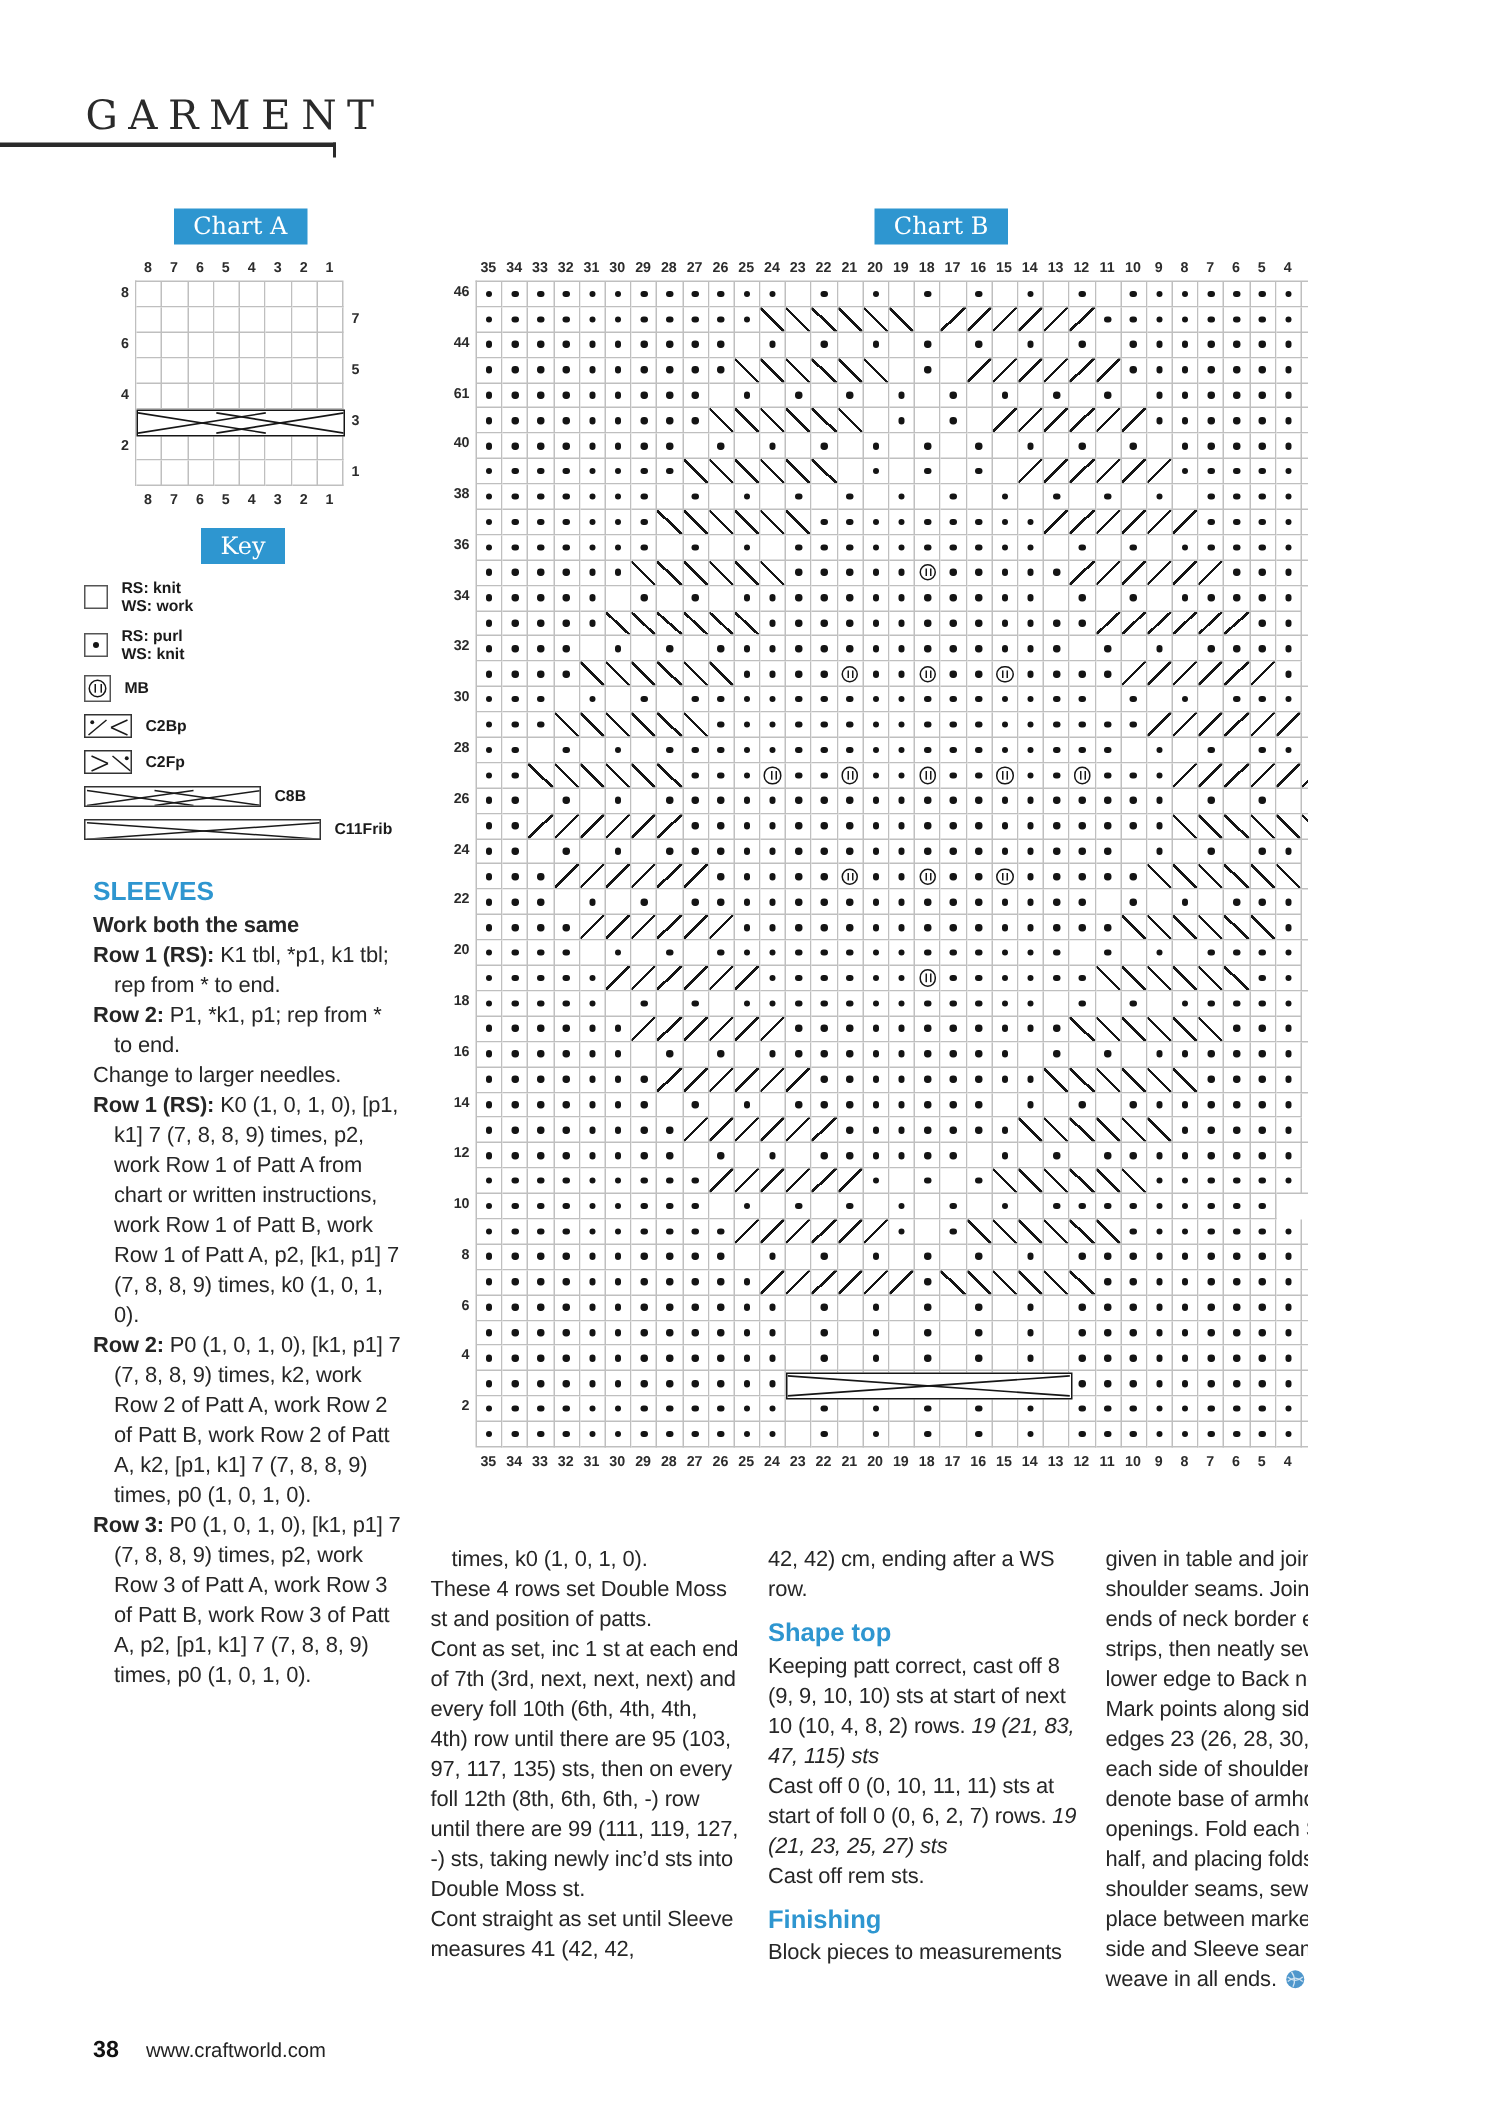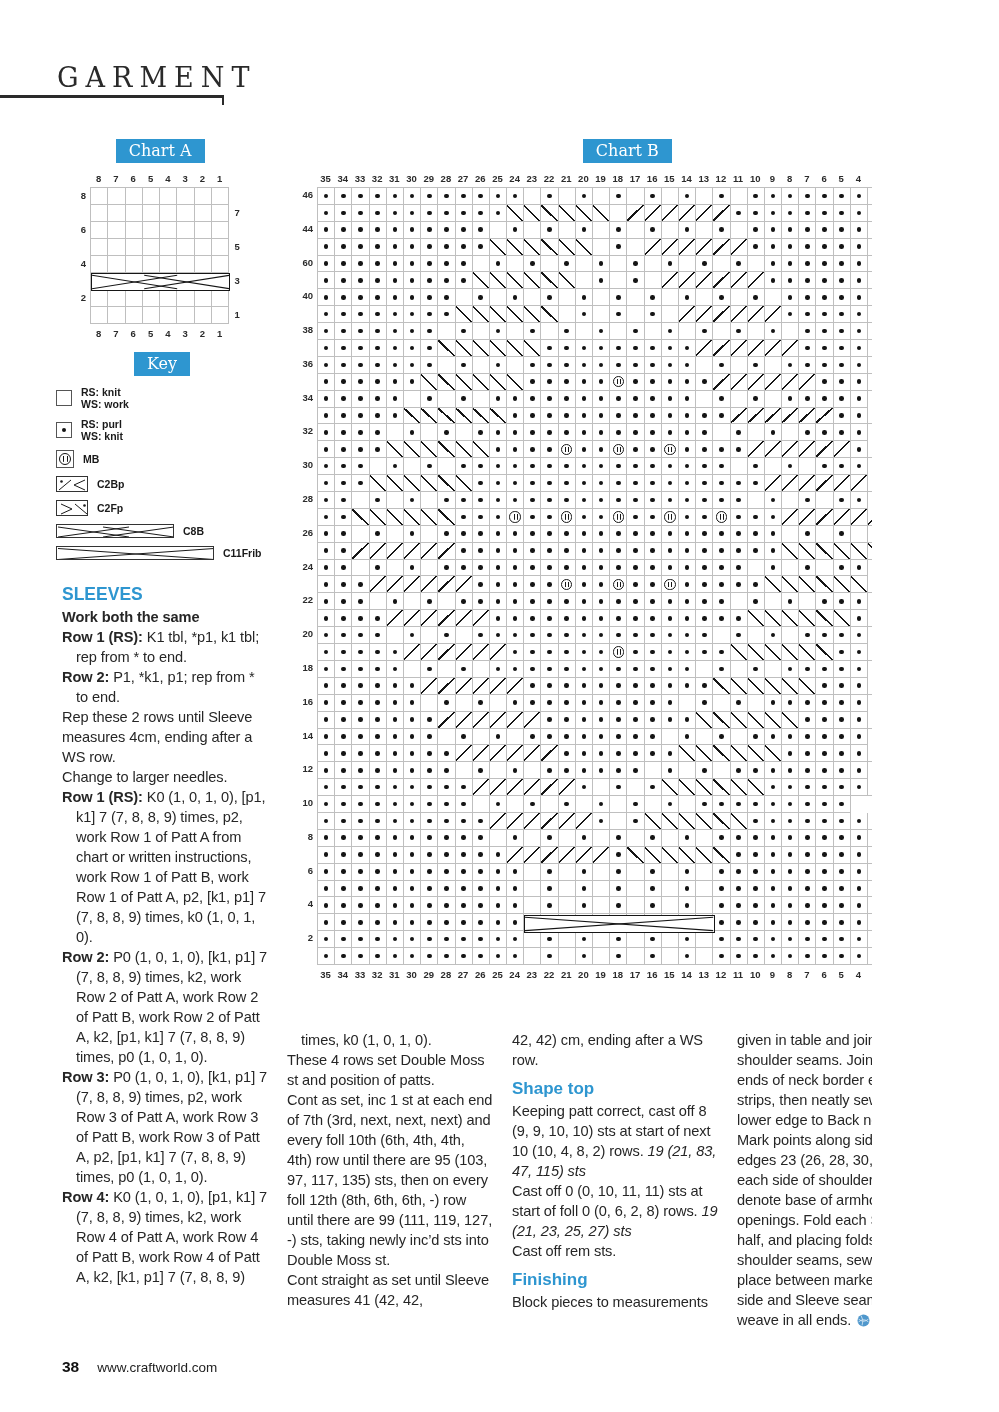--- a/index.html
+++ b/index.html
@@ -250,21 +250,21 @@
         <span class="cnum" style="width: 17.2px;">3</span>
         <span class="cnum" style="width: 17.2px;">2</span>
         <span class="cnum" style="width: 17.2px;">1</span>
       </div>
       <div class="chart-mid">
         <div class="numcol l">
           <div style="height: 16.9px; line-height: 16.9px;">46</div>
           <div style="height: 16.9px; line-height: 16.9px;"></div>
           <div style="height: 16.9px; line-height: 16.9px;">44</div>
           <div style="height: 16.9px; line-height: 16.9px;"></div>
-          <div style="height: 16.9px; line-height: 16.9px;">60</div>
+          <div style="height: 16.9px; line-height: 16.9px;">61</div>
           <div style="height: 16.9px; line-height: 16.9px;"></div>
           <div style="height: 16.9px; line-height: 16.9px;">40</div>
           <div style="height: 16.9px; line-height: 16.9px;"></div>
           <div style="height: 16.9px; line-height: 16.9px;">38</div>
           <div style="height: 16.9px; line-height: 16.9px;"></div>
           <div style="height: 16.9px; line-height: 16.9px;">36</div>
           <div style="height: 16.9px; line-height: 16.9px;"></div>
           <div style="height: 16.9px; line-height: 16.9px;">34</div>
           <div style="height: 16.9px; line-height: 16.9px;"></div>
           <div style="height: 16.9px; line-height: 16.9px;">32</div>
@@ -2136,38 +2136,36 @@
           </div>
         </div>
       </div>
   </div>
 
   <div id="col1" class="tcol" style="left:62px;top:584px;">
       <div class="para h1"><span>SLEEVES</span></div>
       <div class="para bold"><span>Work both the same</span></div>
       <div class="para hang"><span class="b">Row 1 (RS): </span><span>K1 tbl, *p1, k1 tbl; rep from * to end.</span></div>
       <div class="para hang"><span class="b">Row 2: </span><span>P1, *k1, p1; rep from * to end.</span></div>
-      <div class="para "><span>Rep these 2 rows until Sleeve measures 4cm, ending after a WS row.</span></div>
       <div class="para "><span>Change to larger needles.</span></div>
       <div class="para hang"><span class="b">Row 1 (RS): </span><span>K0 (1, 0, 1, 0), [p1, k1] 7 (7, 8, 8, 9) times, p2, work Row 1 of Patt A from chart or written instructions, work Row 1 of Patt B, work Row 1 of Patt A, p2, [k1, p1] 7 (7, 8, 8, 9) times, k0 (1, 0, 1, 0).</span></div>
       <div class="para hang"><span class="b">Row 2: </span><span>P0 (1, 0, 1, 0), [k1, p1] 7 (7, 8, 8, 9) times, k2, work Row 2 of Patt A, work Row 2 of Patt B, work Row 2 of Patt A, k2, [p1, k1] 7 (7, 8, 8, 9) times, p0 (1, 0, 1, 0).</span></div>
       <div class="para hang"><span class="b">Row 3: </span><span>P0 (1, 0, 1, 0), [k1, p1] 7 (7, 8, 8, 9) times, p2, work Row 3 of Patt A, work Row 3 of Patt B, work Row 3 of Patt A, p2, [p1, k1] 7 (7, 8, 8, 9) times, p0 (1, 0, 1, 0).</span></div>
-      <div class="para hang"><span class="b">Row 4: </span><span>K0 (1, 0, 1, 0), [p1, k1] 7 (7, 8, 8, 9) times, k2, work Row 4 of Patt A, work Row 4 of Patt B, work Row 4 of Patt A, k2, [k1, p1] 7 (7, 8, 8, 9)</span></div>
     </div>
   <div id="col2" class="tcol" style="left:287px;top:1030px;">
       <div class="para cont"><span>times, k0 (1, 0, 1, 0).</span></div>
       <div class="para "><span>These 4 rows set Double Moss st and position of patts.</span></div>
       <div class="para "><span>Cont as set, inc 1 st at each end of 7th (3rd, next, next, next) and every foll 10th (6th, 4th, 4th, 4th) row until there are 95 (103, 97, 117, 135) sts, then on every foll 12th (8th, 6th, 6th, -) row until there are 99 (111, 119, 127, -) sts, taking newly inc’d sts into Double Moss st.</span></div>
       <div class="para "><span>Cont straight as set until Sleeve measures 41 (42, 42,</span></div>
     </div>
   <div id="col3" class="tcol" style="left:512px;top:1030px;">
       <div class="para "><span>42, 42) cm, ending after a WS row.</span></div>
       <div class="para h2"><span>Shape top</span></div>
       <div class="para "><span>Keeping patt correct, cast off 8 (9, 9, 10, 10) sts at start of next 10 (10, 4, 8, 2) rows. </span><span class="i">19 (21, 83, 47, 115) sts</span></div>
-      <div class="para "><span>Cast off 0 (0, 10, 11, 11) sts at start of foll 0 (0, 6, 2, 8) rows. </span><span class="i">19 (21, 23, 25, 27) sts</span></div>
+      <div class="para "><span>Cast off 0 (0, 10, 11, 11) sts at start of foll 0 (0, 6, 2, 7) rows. </span><span class="i">19 (21, 23, 25, 27) sts</span></div>
       <div class="para "><span>Cast off rem sts.</span></div>
       <div class="para h2"><span>Finishing</span></div>
       <div class="para "><span>Block pieces to measurements</span></div>
     </div>
   <div id="col4" class="tcol" style="left:737px;top:1030px;">
       <div class="para "><span>given in table and join both shoulder seams. Join cast-off ends of neck border extension strips, then neatly sew each lower edge to Back neck edge. Mark points along side seam edges 23 (26, 28, 30, 32) cm each side of shoulder seams to denote base of armhole openings. Fold each Sleeve in half, and placing folds to shoulder seams, sew Sleeves in place between markers. Join side and Sleeve seams and weave in all ends. </span><span class="yarn"><svg width="13" height="13">
             <circle cx="6.5" cy="6.5" r="6" fill="#4f97cc"></circle>
             <path d="M1.5 8 Q6.5 3.5 11.5 8" fill="none" stroke="#cfe3f2" stroke-width="0.9"></path>
             <path d="M1.5 5 Q6.5 9.5 11.5 5" fill="none" stroke="#cfe3f2" stroke-width="0.9"></path>
             <path d="M4 1.5 Q7.5 6.5 5 11.5" fill="none" stroke="#cfe3f2" stroke-width="0.9"></path>

